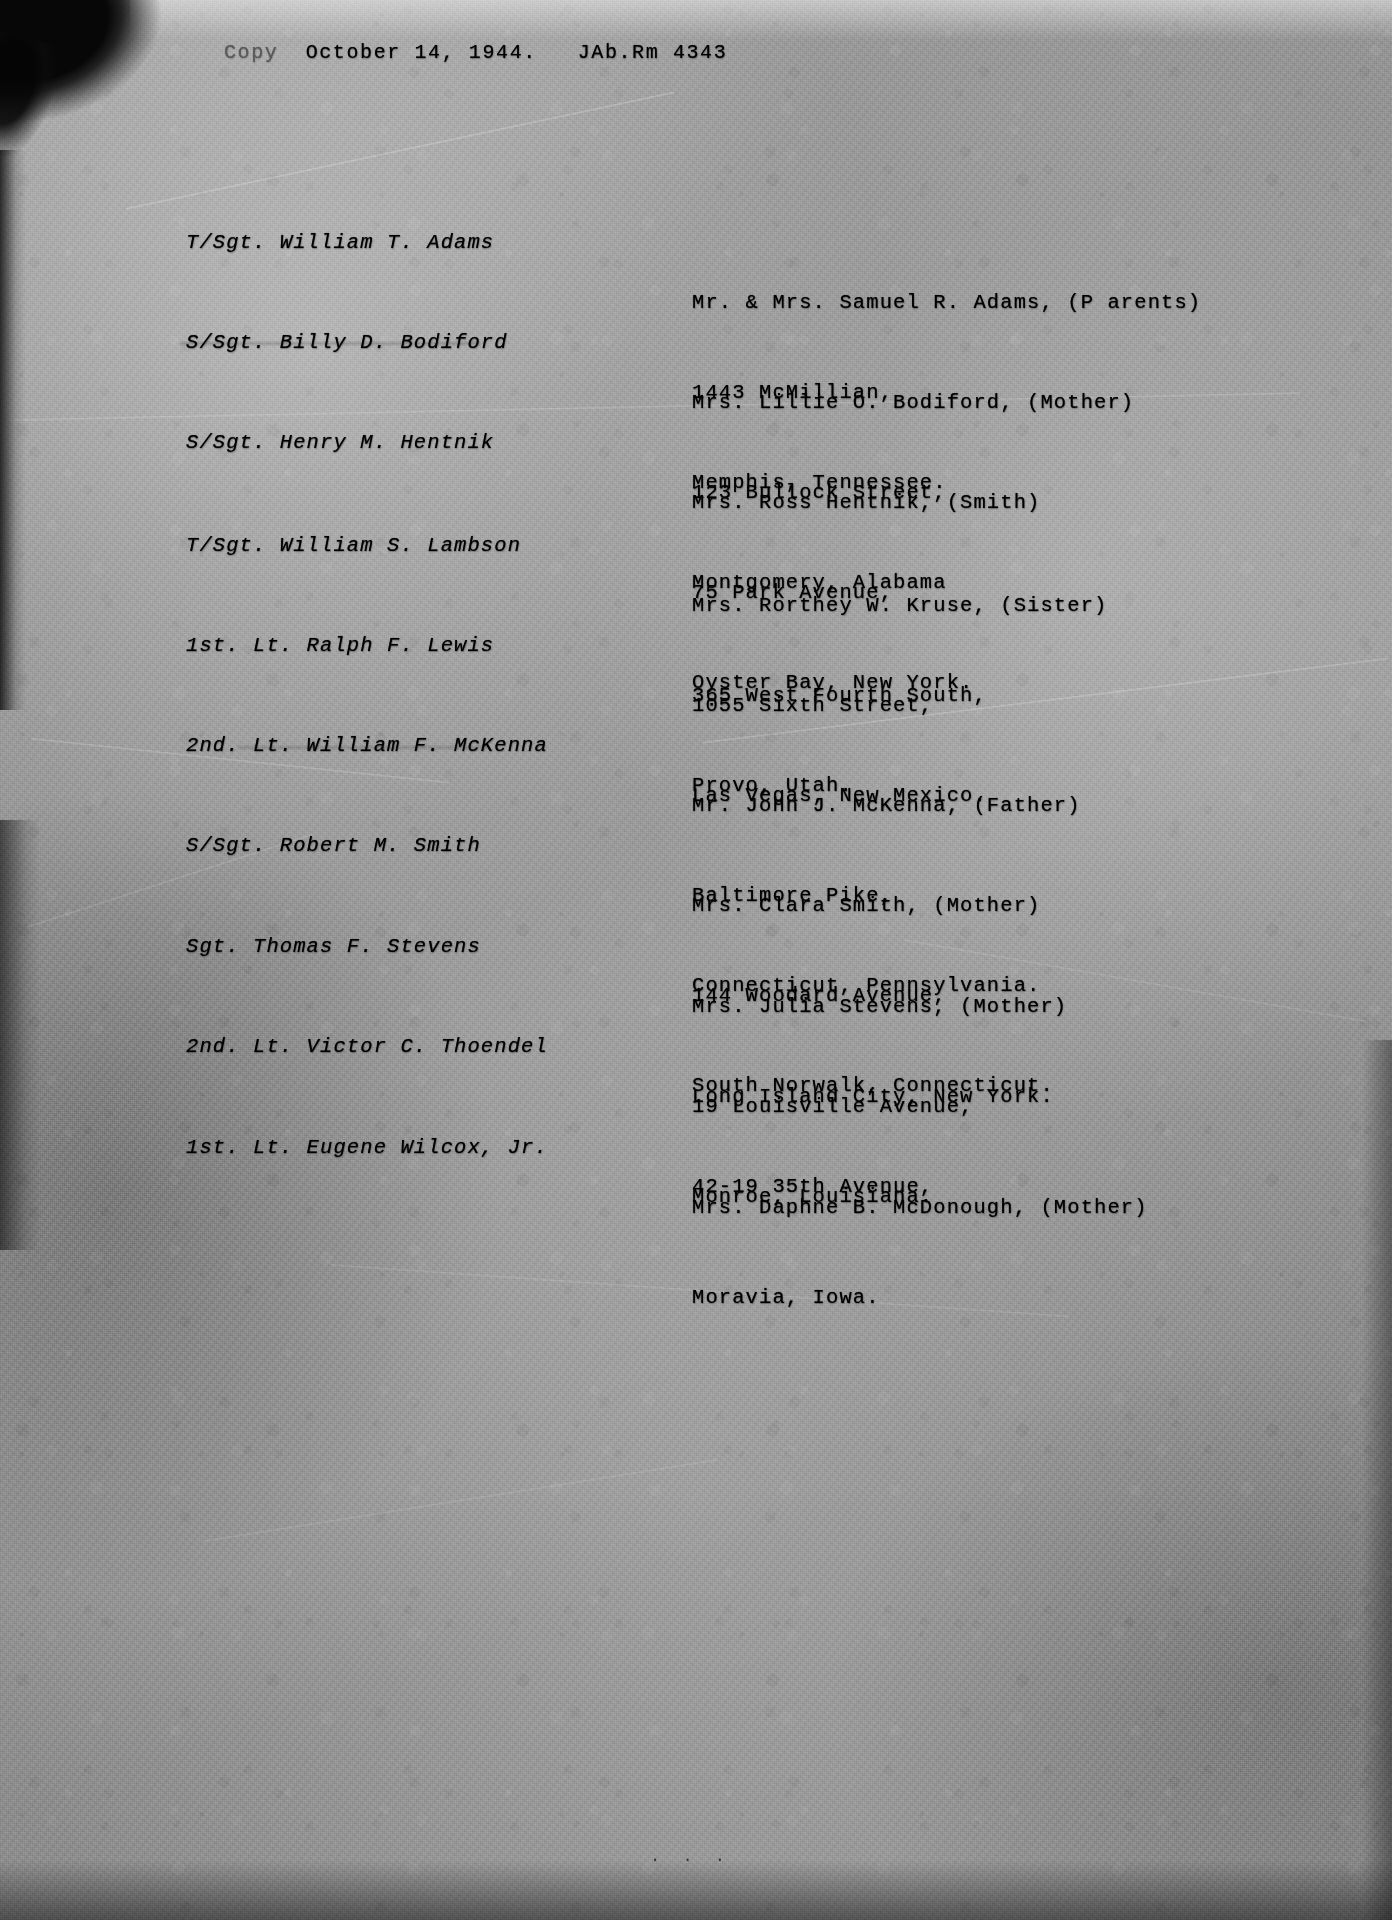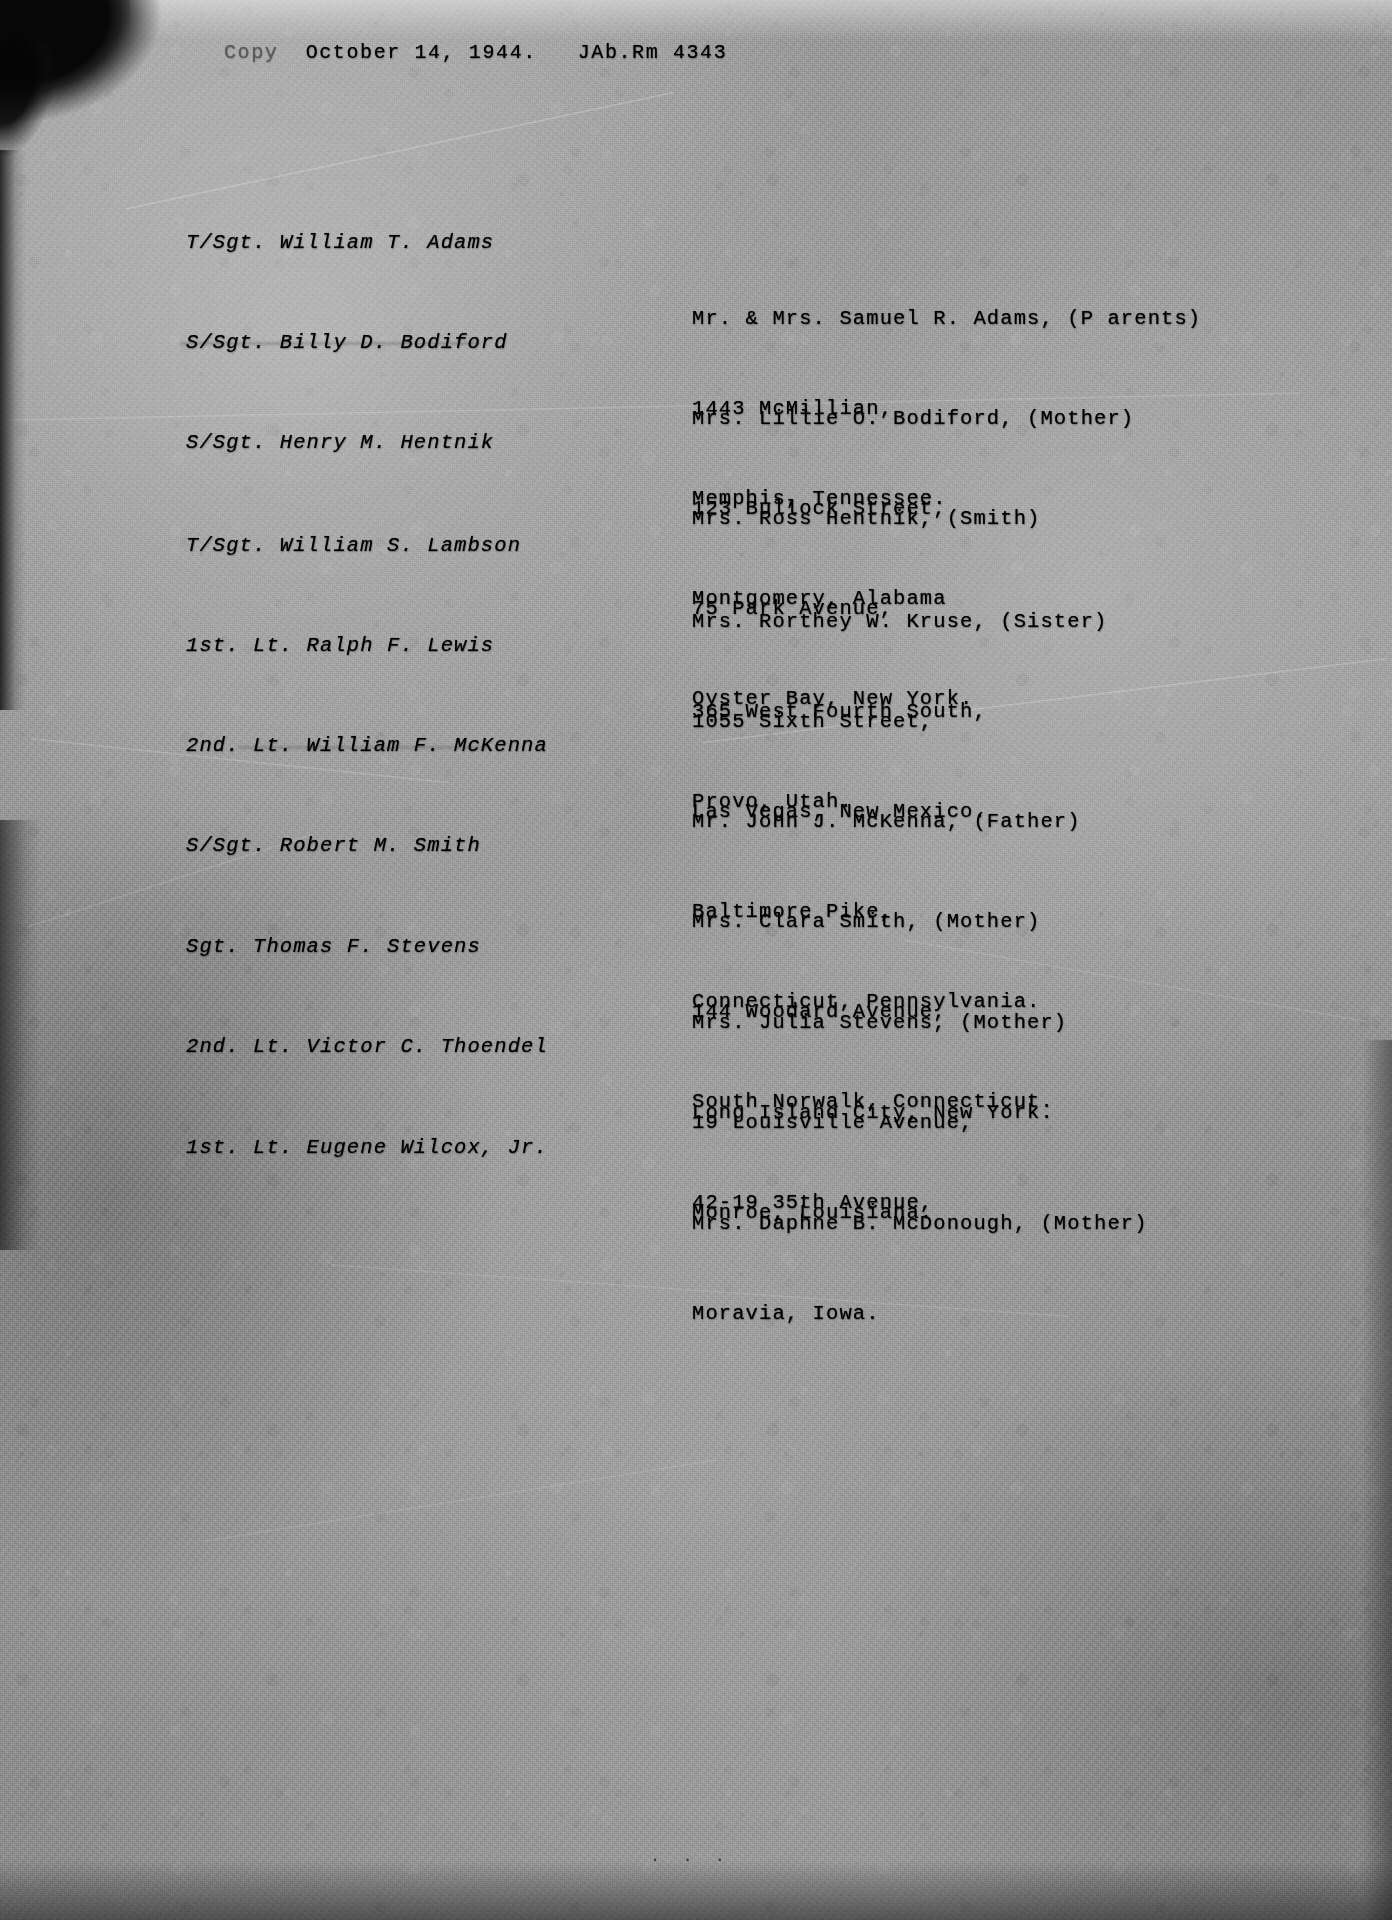--- a/index.html
+++ b/index.html
@@ -167,21 +167,21 @@
   .entry { position: absolute; }
   .entry .name {
     position: absolute;
     left: 0;
     top: 0;
     font-style: italic;
   }
   .entry .addr {
     position: absolute;
     left: 506px;
-    top: 16px;
+    top: 0;
   }
   .addr-line { display: block; }
 
   
   .smudge {
     position: absolute;
     background: rgba(20,20,20,0.55);
     height: 3px;
     filter: blur(1.2px);
   }

